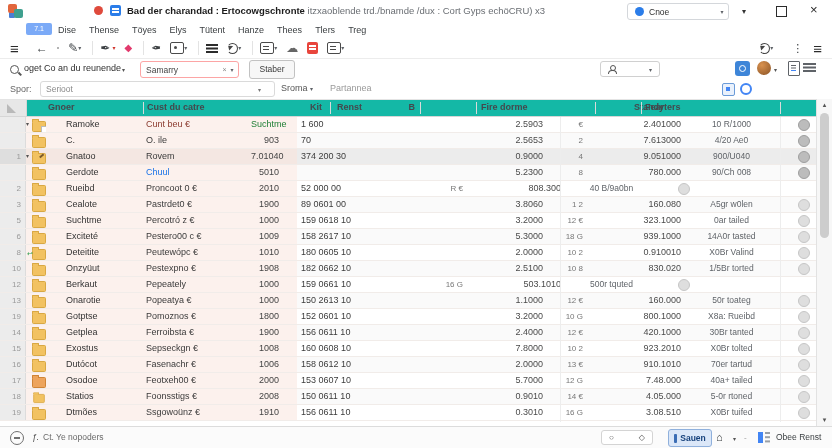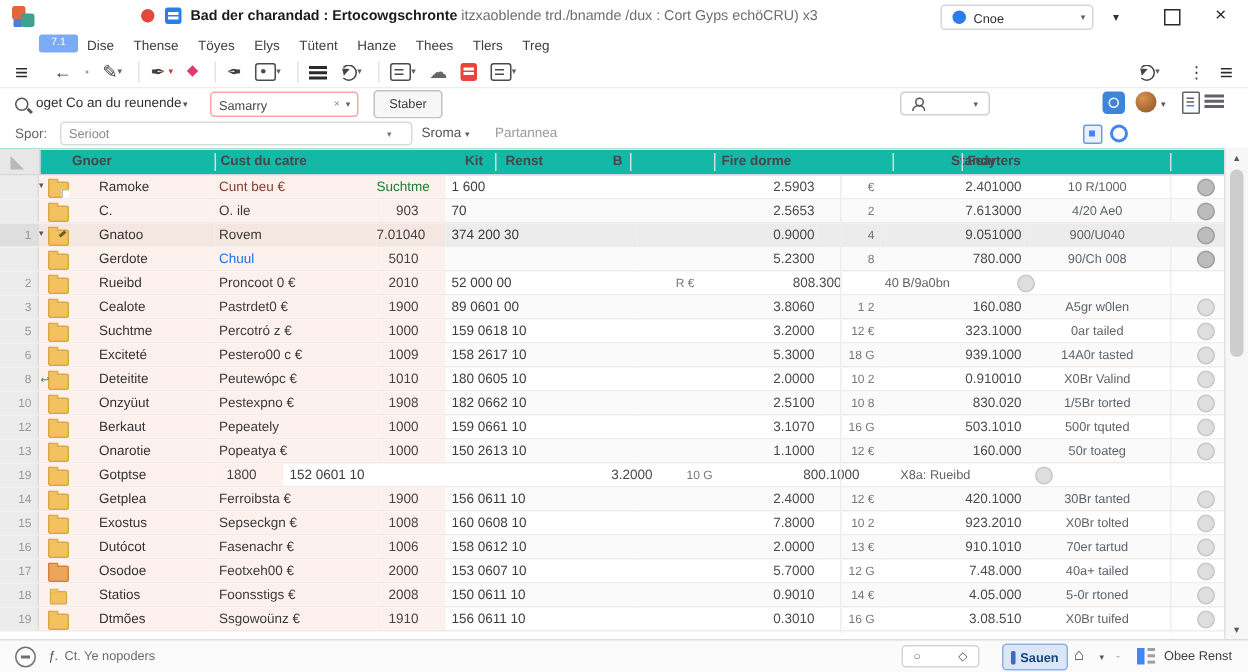--- a/index.html
+++ b/index.html
@@ -487,21 +487,20 @@
       </div>
       <div class="trow">
         <div class="c c-num">12</div>
         <div class="c c-icon">
           <span class="folder plain"></span>
         </div>
         <div class="c c-name">Berkaut</div>
         <div class="c c-desc">Pepeately</div>
         <div class="c c-kit">1000</div>
         <div class="c c-feu">159 0661 10</div>
-        <div class="c c-b">3.1070</div>
         <div class="c c-st">16 G</div>
         <div class="c c-sta">503.1010</div>
         <div class="c c-fear">500r tquted</div>
         <div class="c c-tog">
           <span style="width: 10px; height: 10px; border-radius: 50%; background: rgb(222, 222, 222); border: 1px solid rgb(198, 198, 198);"></span>
         </div>
       </div>
       <div class="trow alt">
         <div class="c c-num">13</div>
         <div class="c c-icon">
@@ -518,20 +517,21 @@
         <div class="c c-tog">
           <span style="width: 10px; height: 10px; border-radius: 50%; background: rgb(222, 222, 222); border: 1px solid rgb(198, 198, 198);"></span>
         </div>
       </div>
       <div class="trow">
         <div class="c c-num">19</div>
         <div class="c c-icon">
           <span class="folder plain"></span>
         </div>
         <div class="c c-name">Gotptse</div>
+        <div class="c c-desc">Pomoznos €</div>
         <div class="c c-kit">1800</div>
         <div class="c c-feu">152 0601 10</div>
         <div class="c c-b">3.2000</div>
         <div class="c c-st">10 G</div>
         <div class="c c-sta">800.1000</div>
         <div class="c c-fear">X8a: Rueibd</div>
         <div class="c c-tog">
           <span style="width: 10px; height: 10px; border-radius: 50%; background: rgb(222, 222, 222); border: 1px solid rgb(198, 198, 198);"></span>
         </div>
       </div>

